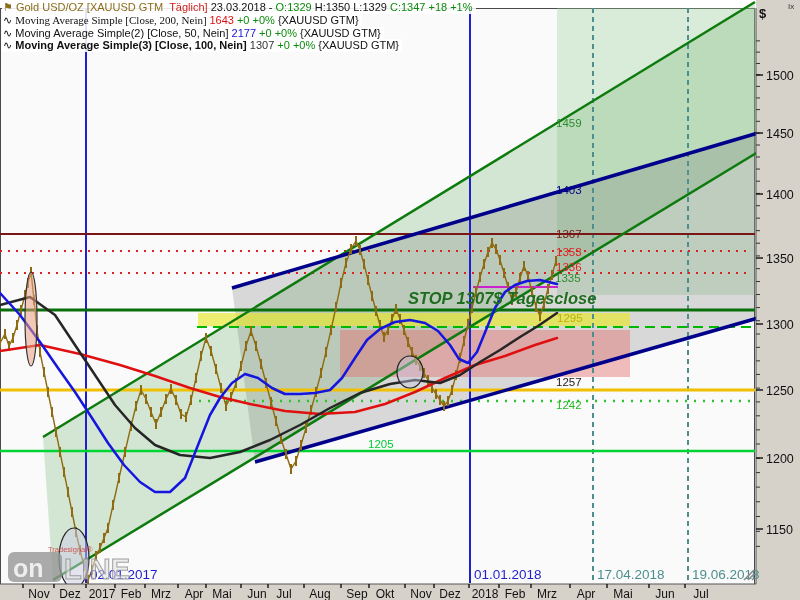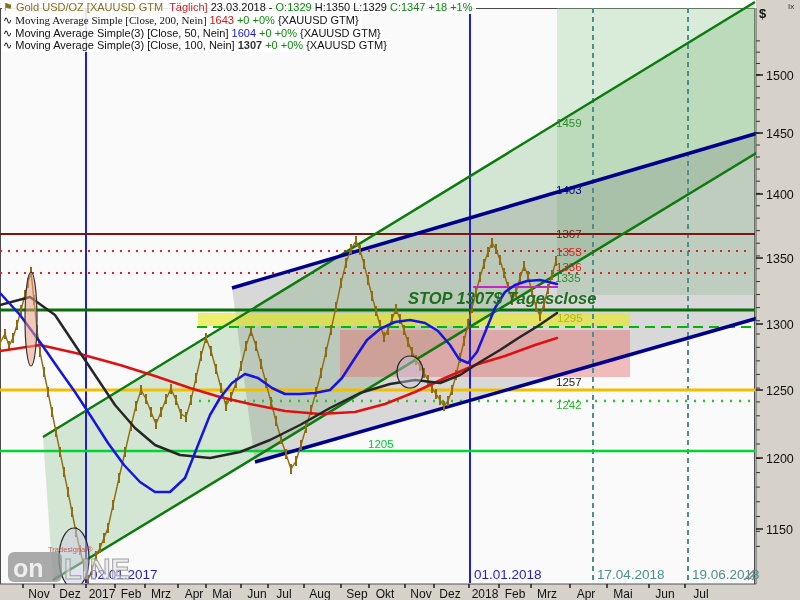--- a/index.html
+++ b/index.html
@@ -11,22 +11,22 @@
               font-size:11px;line-height:12.8px;white-space:pre;}
   .legend-row span{white-space:pre;}
 </style>
 </head>
 <body>
 
 <div id="screen">
   <div id="legend">
       <div class="legend-row"><span style="color: rgb(138, 109, 26);">⚑ </span><span style="color: rgb(138, 109, 26);">Gold USD/OZ </span><span style="color: rgb(138, 109, 26);">[XAUUSD GTM  </span><span style="color: rgb(208, 32, 32);">Täglich] </span><span style="color: rgb(17, 17, 17);">23.03.2018 - </span><span style="color: rgb(12, 138, 12);">O:1329 </span><span style="color: rgb(17, 17, 17);">H:1350 </span><span style="color: rgb(17, 17, 17);">L:1329 </span><span style="color: rgb(12, 138, 12);">C:1347 </span><span style="color: rgb(12, 138, 12);">+18 +1%</span></div>
       <div class="legend-row"><span style="color: rgb(17, 17, 17);">∿ </span><span style="color: rgb(17, 17, 17); font-family: Liberation Serif, serif;">Moving Average Simple [Close, 200, Nein] </span><span style="color: rgb(224, 16, 16);">1643 </span><span style="color: rgb(12, 138, 12);">+0 +0% </span><span style="color: rgb(17, 17, 17);">{XAUUSD GTM}</span></div>
-      <div class="legend-row"><span style="color: rgb(17, 17, 17);">∿ </span><span style="color: rgb(17, 17, 17);">Moving Average Simple(3) [Close, 50, Nein] </span><span style="color: rgb(21, 21, 224);">1604 </span><span style="color: rgb(12, 138, 12);">+0 +0% </span><span style="color: rgb(17, 17, 17);">{XAUUSD GTM}</span></div>
-      <div class="legend-row"><span style="color: rgb(17, 17, 17);">∿ </span><span style="color: rgb(17, 17, 17);">Moving Average Simple(3) [Close, 100, Nein] </span><span style="color: rgb(51, 51, 51); font-weight: bold;">1307 </span><span style="color: rgb(12, 138, 12);">+0 +0% </span><span style="color: rgb(17, 17, 17);">{XAUUSD GTM}</span></div>
+      <div class="legend-row"><span style="color: rgb(17, 17, 17);">∿ </span><span style="color: rgb(17, 17, 17);">Moving Average Simple(2) [Close, 50, Nein] </span><span style="color: rgb(21, 21, 224);">2177 </span><span style="color: rgb(12, 138, 12);">+0 +0% </span><span style="color: rgb(17, 17, 17);">{XAUUSD GTM}</span></div>
+      <div class="legend-row"><span style="color: rgb(17, 17, 17);">∿ </span><span style="color: rgb(17, 17, 17); font-weight: bold;">Moving Average Simple(3) [Close, 100, Nein] </span><span style="color: rgb(51, 51, 51);">1307 </span><span style="color: rgb(12, 138, 12);">+0 +0% </span><span style="color: rgb(17, 17, 17);">{XAUUSD GTM}</span></div>
     </div>
   <svg id="chart-svg" width="800" height="600" viewBox="0 0 800 600">
       <rect x="0.5" y="8.5" width="754" height="576" fill="#fafafa" stroke="#4a4a4a" stroke-width="1"></rect>
       <rect x="557" y="8" width="198" height="287" fill="rgba(150,205,150,0.32)"></rect>
       <polygon points="43,437 755,2 758,152 53,580" fill="rgba(110,180,110,0.28)"></polygon>
       <polygon points="232,288 758,133 758,318 255,462" fill="rgba(115,115,115,0.25)"></polygon>
       <rect x="198" y="313" width="432" height="13" fill="rgba(232,232,40,0.65)"></rect>
       <rect x="340" y="330" width="290" height="47" fill="rgba(228,110,110,0.45)"></rect>
       <line x1="86" y1="8" x2="86" y2="583" stroke="#1f1fd0" stroke-width="2" stroke-dasharray=""></line>
       <line x1="470" y1="8" x2="470" y2="583" stroke="#1f1fd0" stroke-width="2" stroke-dasharray=""></line>

